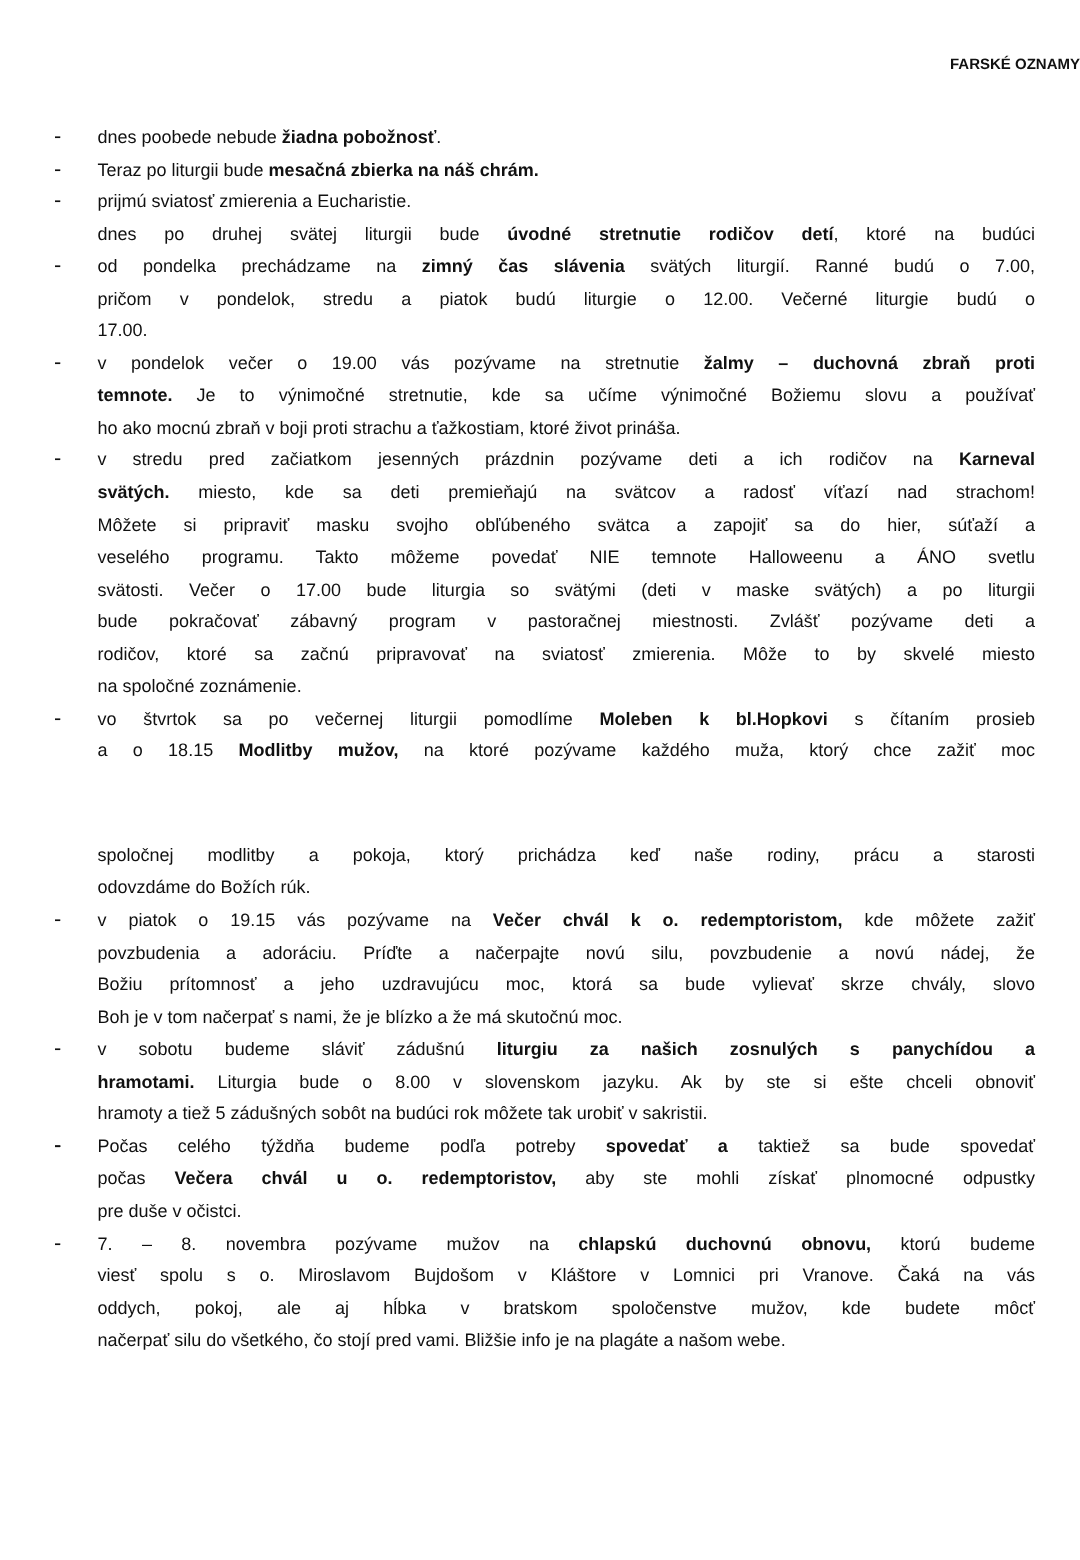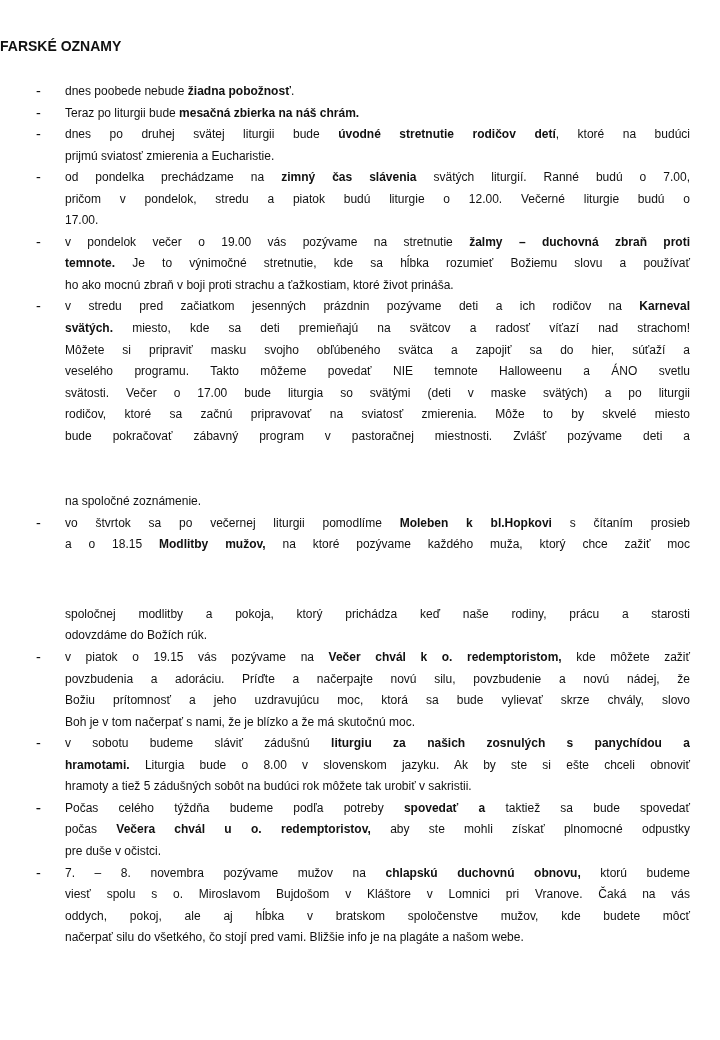--- a/index.html
+++ b/index.html
@@ -3,21 +3,21 @@
 <meta charset="utf-8">
 <style>
   html, body { margin: 0; padding: 0; background: #ffffff; }
   body {
     width: 720px; height: 1040px; position: relative; overflow: hidden;
     font-family: "Liberation Sans", "DejaVu Sans", sans-serif;
     color: #111111;
   }
   .title {
     position: absolute; top: 38px; left: 0; width: 720px;
-    text-align: left; font-weight: bold; font-size: 14px;
+    text-align: right; font-weight: bold; font-size: 10px;
     letter-spacing: 0px;
   }
   .list {
     position: absolute; top: 81px; left: 0; width: 720px;
     margin: 0; padding: 0; list-style: none;
   }
   .item { position: relative; margin: 0; padding: 0; }
   .dash {
     position: absolute; left: 36px; top: 0; width: 10px;
     font-size: 14.5px; line-height: 21.55px;
@@ -48,51 +48,51 @@
     </li>
     <li class="item">
       <span class="dash">-</span>
       <div class="body-text">
         <span class="ln last" style="white-space: nowrap; display: block; width: 625px;"><span>Teraz po liturgii bude </span><b>mesačná zbierka na náš chrám.</b></span>
       </div>
     </li>
     <li class="item">
       <span class="dash">-</span>
       <div class="body-text">
+        <span class="ln last" style="white-space: nowrap; display: block; width: 625px;"><span>prijmú sviatosť zmierenia a Eucharistie.</span></span>
         <span class="ln" style="white-space: nowrap; display: block; width: 625px;"><span>dnes po druhej svätej liturgii bude </span><b>úvodné stretnutie rodičov detí</b><span>, ktoré na budúci</span></span>
-        <span class="ln last" style="white-space: nowrap; display: block; width: 625px;"><span>prijmú sviatosť zmierenia a Eucharistie.</span></span>
       </div>
     </li>
     <li class="item">
       <span class="dash">-</span>
       <div class="body-text">
         <span class="ln" style="white-space: nowrap; display: block; width: 625px;"><span>od pondelka prechádzame na </span><b>zimný čas slávenia</b><span> svätých liturgií. Ranné budú o 7.00,</span></span>
         <span class="ln" style="white-space: nowrap; display: block; width: 625px;"><span>pričom v pondelok, stredu a piatok budú liturgie o 12.00. Večerné liturgie budú o</span></span>
         <span class="ln last" style="white-space: nowrap; display: block; width: 625px;"><span>17.00.</span></span>
       </div>
     </li>
     <li class="item">
       <span class="dash">-</span>
       <div class="body-text">
         <span class="ln" style="white-space: nowrap; display: block; width: 625px;"><span>v pondelok večer o 19.00 vás pozývame na stretnutie </span><b>žalmy – duchovná zbraň proti</b></span>
-        <span class="ln" style="white-space: nowrap; display: block; width: 625px;"><b>temnote.</b><span> Je to výnimočné stretnutie, kde sa hĺbka rozumieť Božiemu slovu a používať</span></span>
+        <span class="ln" style="white-space: nowrap; display: block; width: 625px;"><b>temnote.</b><span> Je to výnimočné stretnutie, kde sa učíme výnimočné Božiemu slovu a používať</span></span>
         <span class="ln last" style="white-space: nowrap; display: block; width: 625px;"><span>ho ako mocnú zbraň v boji proti strachu a ťažkostiam, ktoré život prináša.</span></span>
       </div>
     </li>
     <li class="item">
       <span class="dash">-</span>
       <div class="body-text">
         <span class="ln" style="white-space: nowrap; display: block; width: 625px;"><span>v stredu pred začiatkom jesenných prázdnin pozývame deti a ich rodičov na </span><b>Karneval</b></span>
         <span class="ln" style="white-space: nowrap; display: block; width: 625px;"><b>svätých.</b><span> miesto, kde sa deti premieňajú na svätcov a radosť víťazí nad strachom!</span></span>
         <span class="ln" style="white-space: nowrap; display: block; width: 625px;"><span>Môžete si pripraviť masku svojho obľúbeného svätca a zapojiť sa do hier, súťaží a</span></span>
         <span class="ln" style="white-space: nowrap; display: block; width: 625px;"><span>veselého programu. Takto môžeme povedať NIE temnote Halloweenu a ÁNO svetlu</span></span>
         <span class="ln" style="white-space: nowrap; display: block; width: 625px;"><span>svätosti. Večer o 17.00 bude liturgia so svätými (deti v maske svätých) a po liturgii</span></span>
+        <span class="ln" style="white-space: nowrap; display: block; width: 625px;"><span>bude pokračovať zábavný program v pastoračnej miestnosti. Zvlášť pozývame deti a</span></span>
         <span class="ln" style="white-space: nowrap; display: block; width: 625px;"><span>rodičov, ktoré sa začnú pripravovať na sviatosť zmierenia. Môže to by skvelé miesto</span></span>
-        <span class="ln" style="white-space: nowrap; display: block; width: 625px;"><span>bude pokračovať zábavný program v pastoračnej miestnosti. Zvlášť pozývame deti a</span></span>
-        <span class="ln last" style="white-space: nowrap; display: block; width: 625px; margin-top: 44px;"><span>na spoločné zoznámenie.</span></span>
+        <span class="ln last" style="white-space: nowrap; display: block; width: 625px;"><span>na spoločné zoznámenie.</span></span>
       </div>
     </li>
     <li class="item">
       <span class="dash">-</span>
       <div class="body-text">
         <span class="ln" style="white-space: nowrap; display: block; width: 625px;"><span>vo štvrtok sa po večernej liturgii pomodlíme </span><b>Moleben k bl.Hopkovi</b><span> s čítaním prosieb</span></span>
         <span class="ln" style="white-space: nowrap; display: block; width: 625px;"><span>a o 18.15 </span><b>Modlitby mužov,</b><span> na ktoré pozývame každého muža, ktorý chce zažiť moc</span></span>
         <span class="ln" style="white-space: nowrap; display: block; width: 625px; margin-top: 48px;"><span>spoločnej modlitby a pokoja, ktorý prichádza keď naše rodiny, prácu a starosti</span></span>
         <span class="ln last" style="white-space: nowrap; display: block; width: 625px;"><span>odovzdáme do Božích rúk.</span></span>
       </div>

